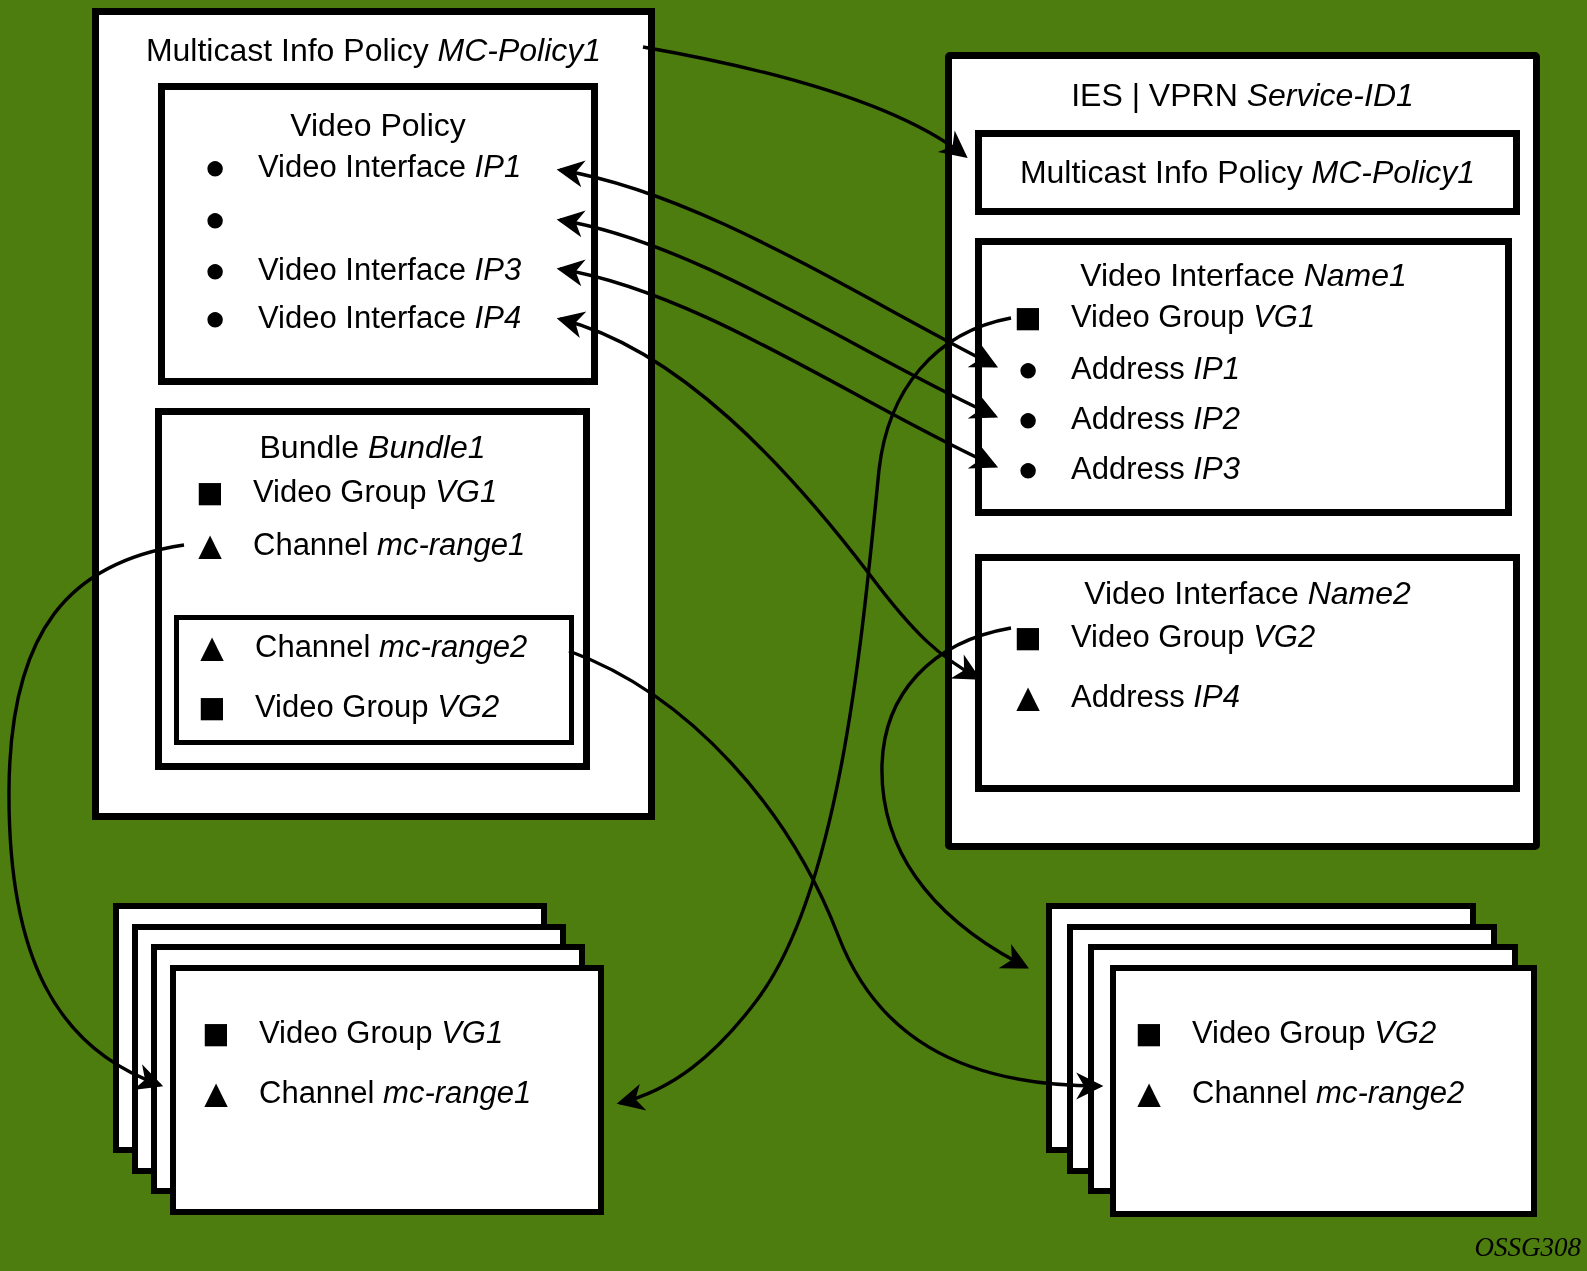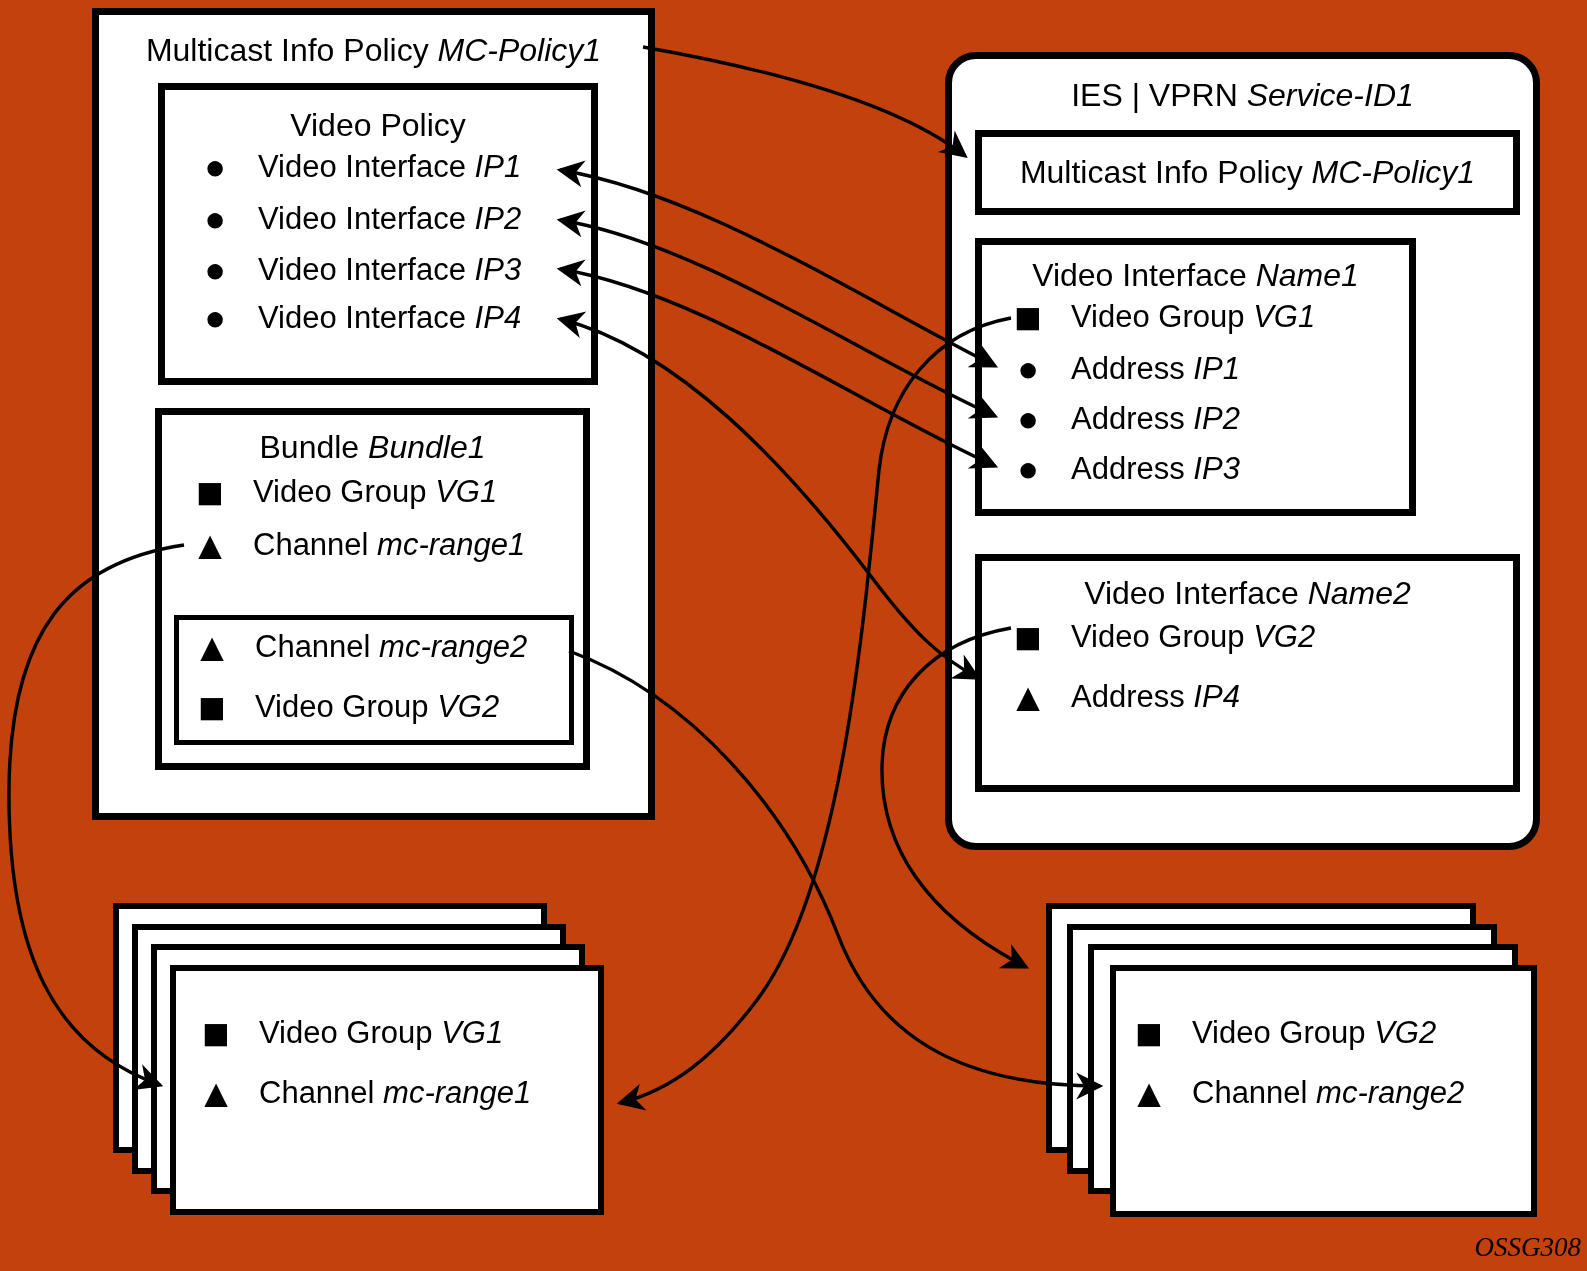--- a/index.html
+++ b/index.html
@@ -1,22 +1,22 @@
 <!DOCTYPE html>
 <html><head>
 <meta charset="utf-8">
 <style>
   html,body{margin:0;padding:0;background:#fff;}
   .canvas{
-    position:relative;width:1587px;height:1271px;background:#c2410c;overflow:hidden;
+    position:relative;width:1587px;height:1271px;background:#4d7c0f;overflow:hidden;
     font-family:"Liberation Sans","DejaVu Sans",sans-serif;color:#000;
   }
   .box{position:absolute;border:7px solid #000;background:#fff;box-sizing:border-box;}
   .box.thin{border-width:5px;}
-  .rounded{border-radius:31px;}
+  .rounded{border-radius:5px;}
   .btitle{position:absolute;left:0;right:0;text-align:center;font-size:32px;white-space:nowrap;}
   .row{position:absolute;display:flex;align-items:center;height:50px;white-space:nowrap;}
   .marker{display:inline-flex;width:40px;height:46px;align-items:center;justify-content:center;line-height:1;flex:0 0 40px;}
   .m-circle{font-size:36px;}
   .m-square{font-size:46px;}
   .m-triangle{font-size:40px;}
   .lbl{font-size:31px;margin-left:23px;}
   .btitle em,.lbl em{font-style:italic;}
   .figcode{
     position:absolute;right:6px;bottom:8px;font-family:Liberation Serif, serif;
@@ -34,21 +34,20 @@
     <div class="btitle" style="top:17px;"><span>Multicast Info Policy</span> <em>MC-Policy1</em></div>
 
     <div class="box" style="left:59px;top:68px;width:440px;height:302px;">
       <div class="btitle" style="top:17px;">Video Policy</div>
       <div class="row" style="left:30px;top:52px;">
         <span class="marker m-circle">●</span>
         <span class="lbl"><span>Video Interface</span> <em>IP1</em></span>
       </div>
       <div class="row" style="left:30px;top:104px;">
         <span class="marker m-circle">●</span>
-        <span class="lbl"><span>Video Interface</span> <em>IP2</em></span>
       </div>
       <div class="row" style="left:30px;top:155px;">
         <span class="marker m-circle">●</span>
         <span class="lbl"><span>Video Interface</span> <em>IP3</em></span>
       </div>
       <div class="row" style="left:30px;top:203px;">
         <span class="marker m-circle">●</span>
         <span class="lbl"><span>Video Interface</span> <em>IP4</em></span>
       </div>
     </div>
@@ -77,21 +76,21 @@
     </div>
   </div>
 
   <div class="box rounded" style="left:945px;top:52px;width:595px;height:798px;">
     <div class="btitle" style="top:18px;"><span>IES | VPRN</span> <em>Service-ID1</em></div>
 
     <div class="box" style="left:23px;top:71px;width:545px;height:85px;display:flex;align-items:center;justify-content:center;">
       <div style="font-size:32px;white-space:nowrap;"><span>Multicast Info Policy</span> <em>MC-Policy1</em></div>
     </div>
 
-    <div class="box" style="left:23px;top:179px;width:441px;height:278px;">
+    <div class="box" style="left:23px;top:179px;width:537px;height:278px;">
       <div class="btitle" style="top:12px;"><span>Video Interface</span> <em>Name1</em></div>
       <div class="row" style="left:26px;top:47px;">
         <span class="marker m-square">■</span>
         <span class="lbl"><span>Video Group</span> <em>VG1</em></span>
       </div>
       <div class="row" style="left:26px;top:99px;">
         <span class="marker m-circle">●</span>
         <span class="lbl"><span>Address</span> <em>IP1</em></span>
       </div>
       <div class="row" style="left:26px;top:149px;">

